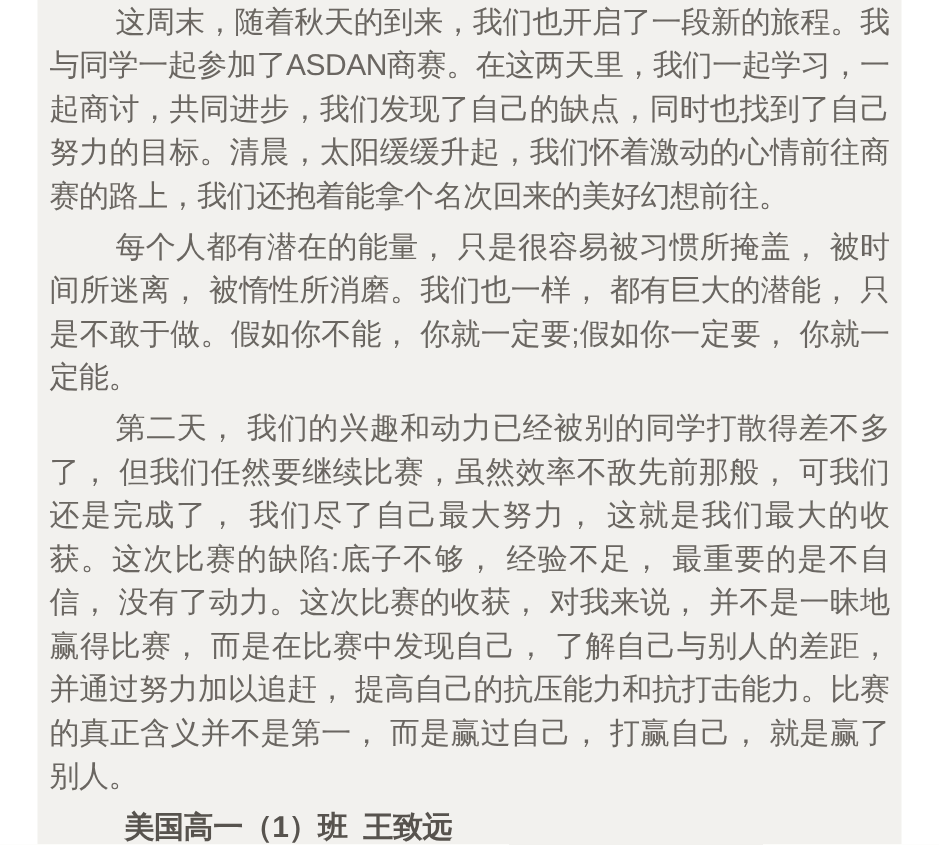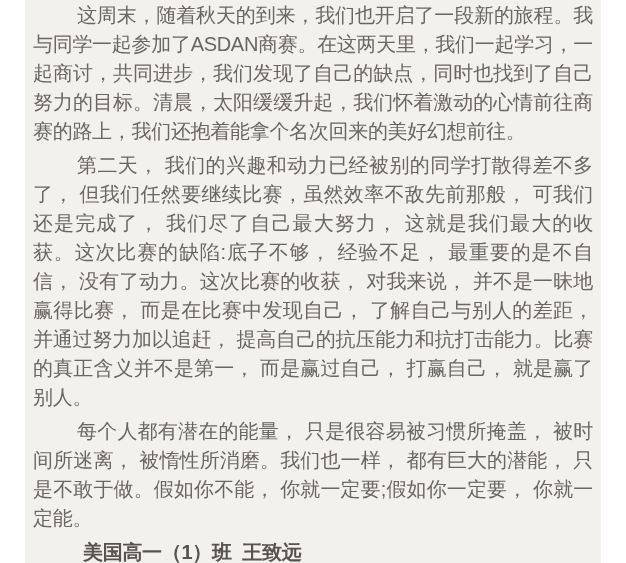--- a/index.html
+++ b/index.html
@@ -45,18 +45,18 @@
     text-align: left;
   }
 </style>
 </head>
 <body>
 
 <div class="viewport">
   <div class="panel">
     <div class="essay">
       <p>这周末，随着秋天的到来，我们也开启了一段新的旅程。我与同学一起参加了ASDAN商赛。在这两天里，我们一起学习，一起商讨，共同进步，我们发现了自己的缺点，同时也找到了自己努力的目标。清晨，太阳缓缓升起，我们怀着激动的心情前往商赛的路上，我们还抱着能拿个名次回来的美好幻想前往。</p>
+      <p>每个人都有潜在的能量， 只是很容易被习惯所掩盖， 被时间所迷离， 被惰性所消磨。我们也一样， 都有巨大的潜能， 只是不敢于做。假如你不能， 你就一定要;假如你一定要， 你就一定能。</p>
       <p>第二天， 我们的兴趣和动力已经被别的同学打散得差不多了， 但我们任然要继续比赛，虽然效率不敌先前那般， 可我们还是完成了， 我们尽了自己最大努力， 这就是我们最大的收获。这次比赛的缺陷:底子不够， 经验不足， 最重要的是不自信， 没有了动力。这次比赛的收获， 对我来说， 并不是一昧地赢得比赛， 而是在比赛中发现自己， 了解自己与别人的差距， 并通过努力加以追赶， 提高自己的抗压能力和抗打击能力。比赛的真正含义并不是第一， 而是赢过自己， 打赢自己， 就是赢了别人。</p>
-      <p>每个人都有潜在的能量， 只是很容易被习惯所掩盖， 被时间所迷离， 被惰性所消磨。我们也一样， 都有巨大的潜能， 只是不敢于做。假如你不能， 你就一定要;假如你一定要， 你就一定能。</p>
       <p class="signature">美国高一（1）班  王致远</p>
     </div>
   </div>
 </div>
 
 </body></html>

